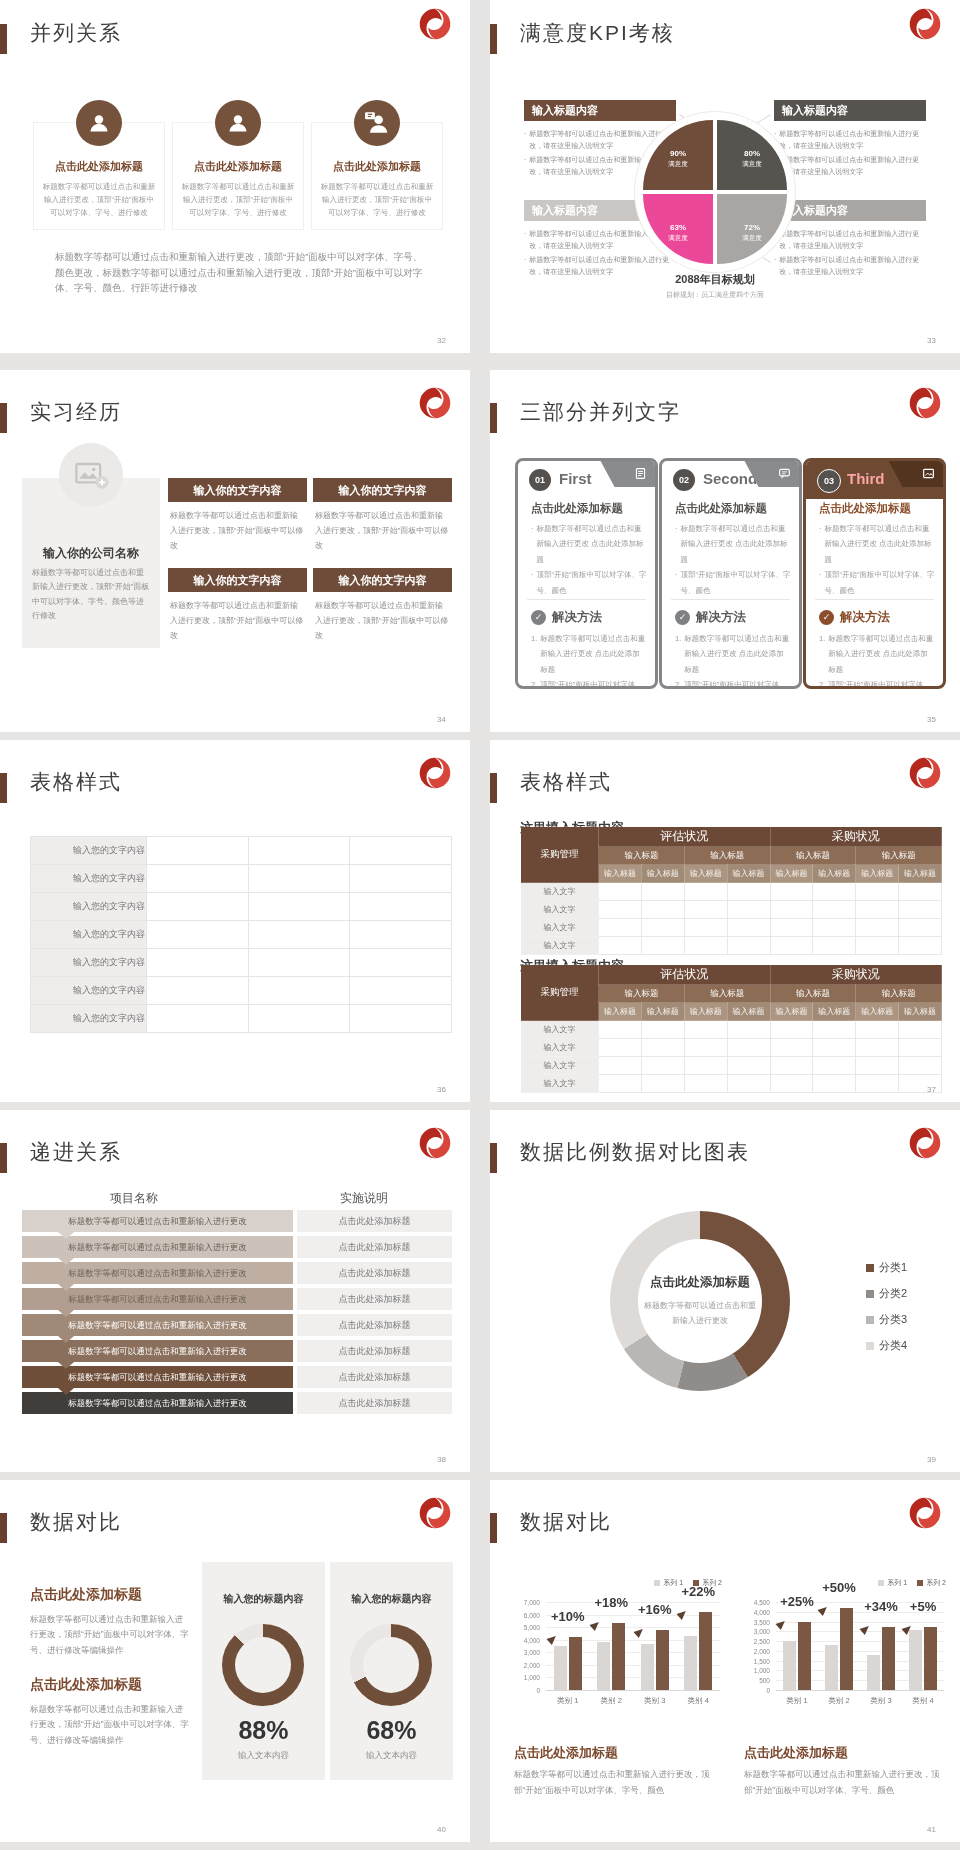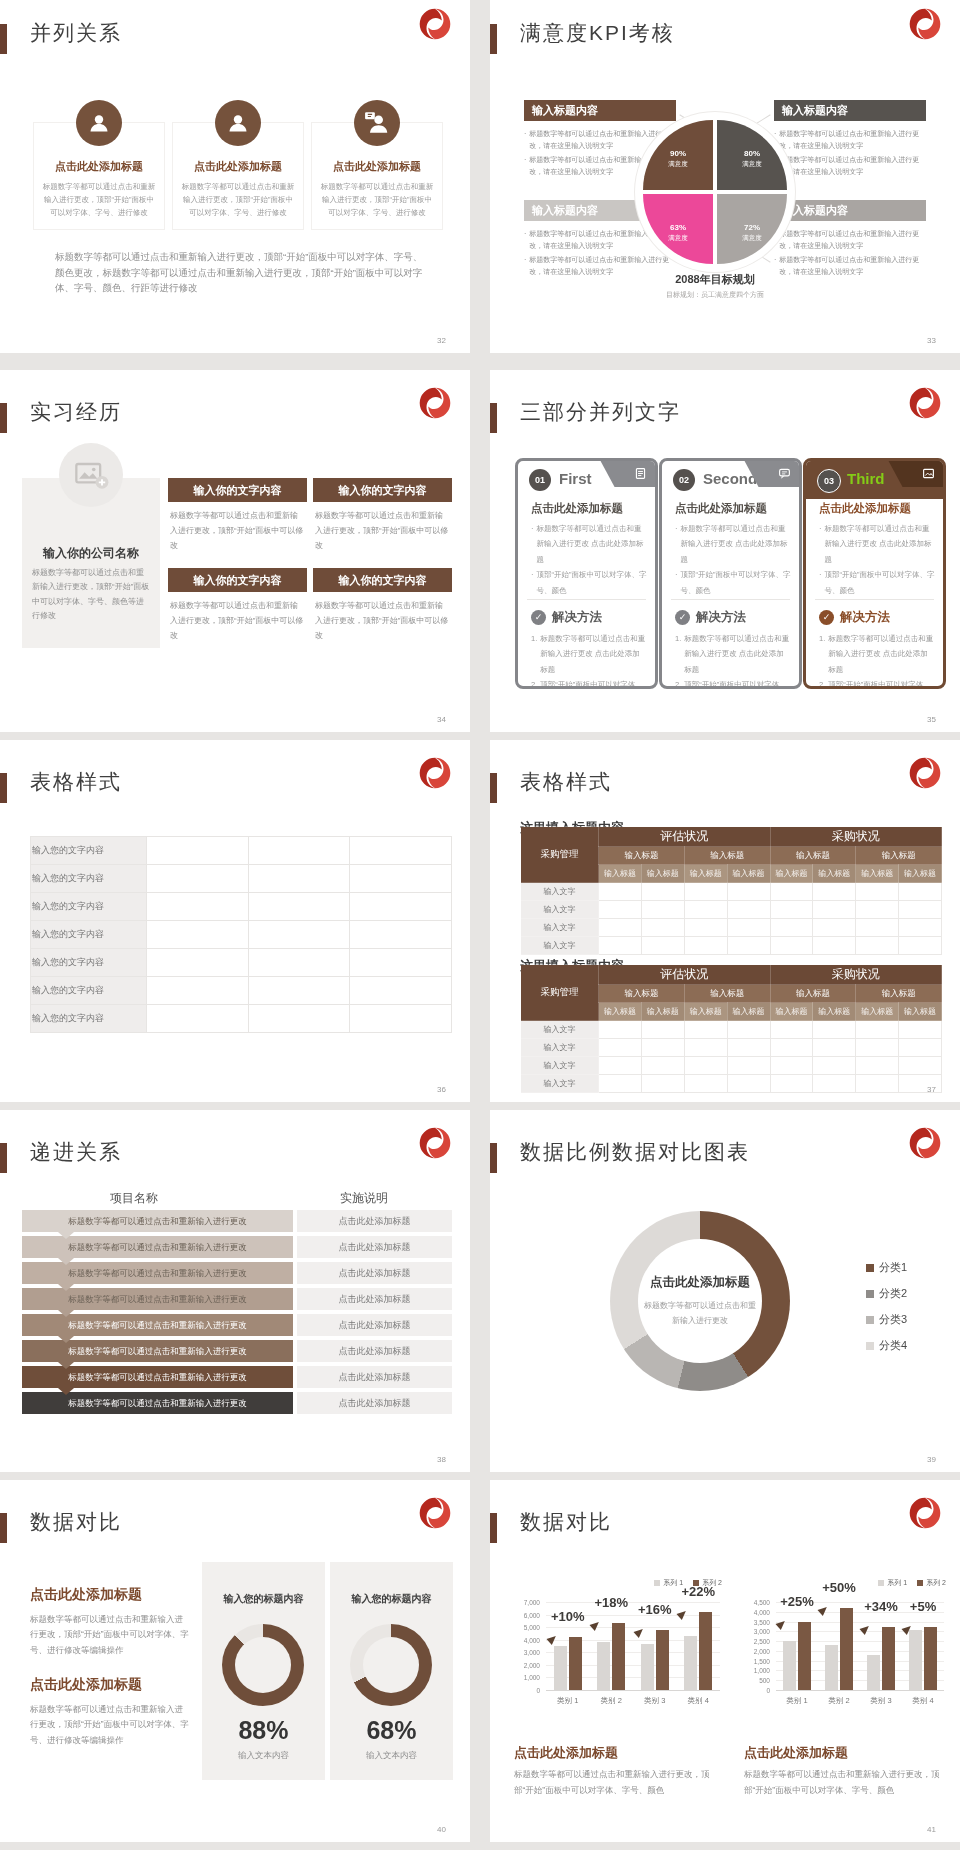--- a/index.html
+++ b/index.html
@@ -46,41 +46,41 @@
   .s34-bb{margin-top:7px;padding:0 2px;font-size:8px;line-height:1.85;color:#8f8f8f;}
 
   
   .c35{position:absolute;top:88px;width:137px;height:225px;border-radius:8px;background:#fff;overflow:hidden;border:3px solid #85868a;}
   .c35a{left:25px}.c35b{left:169px}.c35c{left:313px;border-color:#6f4a33;}
   .c35 .hdr{position:relative;height:38px;}
   .c35c .hdr{background:#6f4a33;}
   .nbadge{position:absolute;left:11px;top:8px;width:22px;height:22px;border-radius:50%;background:#55514e;color:#fff;font-size:9px;font-weight:bold;text-align:center;line-height:22px;}
   .c35c .nbadge{border:1px solid #fff;}
   .nname{position:absolute;left:41px;top:9px;font-size:15px;font-weight:bold;color:#6f6f6f;}
-  .c35c .nname{color:#84cc16;}
+  .c35c .nname{color:#fca5a5;}
   .tab{position:absolute;right:-1px;top:-1px;width:56px;height:27px;background:#8a8b8f;clip-path:polygon(0 0,100% 0,100% 100%,26% 100%);}
   .c35c .tab{background:#53341f;}
   .tab svg{position:absolute;right:9px;top:7px;width:13px;height:13px;}
   .c35 .bt{position:absolute;left:13px;top:40px;font-size:11.5px;font-weight:bold;color:#55504b;}
   .c35c .bt{color:#8a4e2a;}
   .c35 .bl{position:absolute;left:13px;right:8px;top:60px;font-size:7.5px;line-height:2.05;color:#9a9a9a;}
   .c35 .bl div{display:flex;gap:3px;}
   .c35 .dvd{position:absolute;left:9px;right:9px;top:138px;height:1px;background:#e8e6e4;}
   .c35 .sol{position:absolute;left:13px;top:148px;display:flex;align-items:center;gap:6px;font-size:12.5px;font-weight:bold;color:#5a5a5a;}
   .c35c .sol{color:#8a4e2a;}
   .chk{width:15px;height:15px;border-radius:50%;background:#7f8084;color:#fff;font-size:9px;line-height:15px;text-align:center;}
   .c35c .chk{background:#8a4e2a;}
   .c35 .stp{position:absolute;left:13px;right:8px;top:170px;font-size:7.5px;line-height:2.05;color:#9a9a9a;}
   .c35 .stp div{display:flex;gap:3px;}
 
   
   .t36{position:absolute;left:30px;top:96px;width:422px;border-collapse:collapse;table-layout:fixed;}
   .t36 th{background:#6f4c38;color:#fff;height:25px;font-size:10px;font-weight:bold;}
   .t36 td{height:25px;border:1px solid #e7e5e3;background:#fff;}
-  .t36 td.rl{background:#efedec;text-align:left;font-size:9px;color:#787878;}
+  .t36 td.rl{background:#efedec;text-align:right;font-size:9px;color:#787878;}
 
   
   .s37-lbl{position:absolute;left:30px;font-size:13px;font-weight:bold;color:#3c3c3c;margin-top:7px;}
   .t37{position:absolute;left:30px;width:422px;border-collapse:collapse;table-layout:fixed;}
   .t37 td{border:1px solid rgba(255,255,255,0.2);text-align:center;}
   .t37 .corner{background:#6b4936;color:#fff;font-size:9.5px;}
   .t37 .g{background:#6b4936;color:#fff;font-size:12px;height:16px;}
   .t37 .s1{background:#8c6c55;color:#fff;height:15px;font-size:8.5px;}
   .t37 .s2{background:#ab9580;color:#f7f4f1;height:15px;font-size:8px;}
   .t37 .s2.alt{background:#a28b76;}

